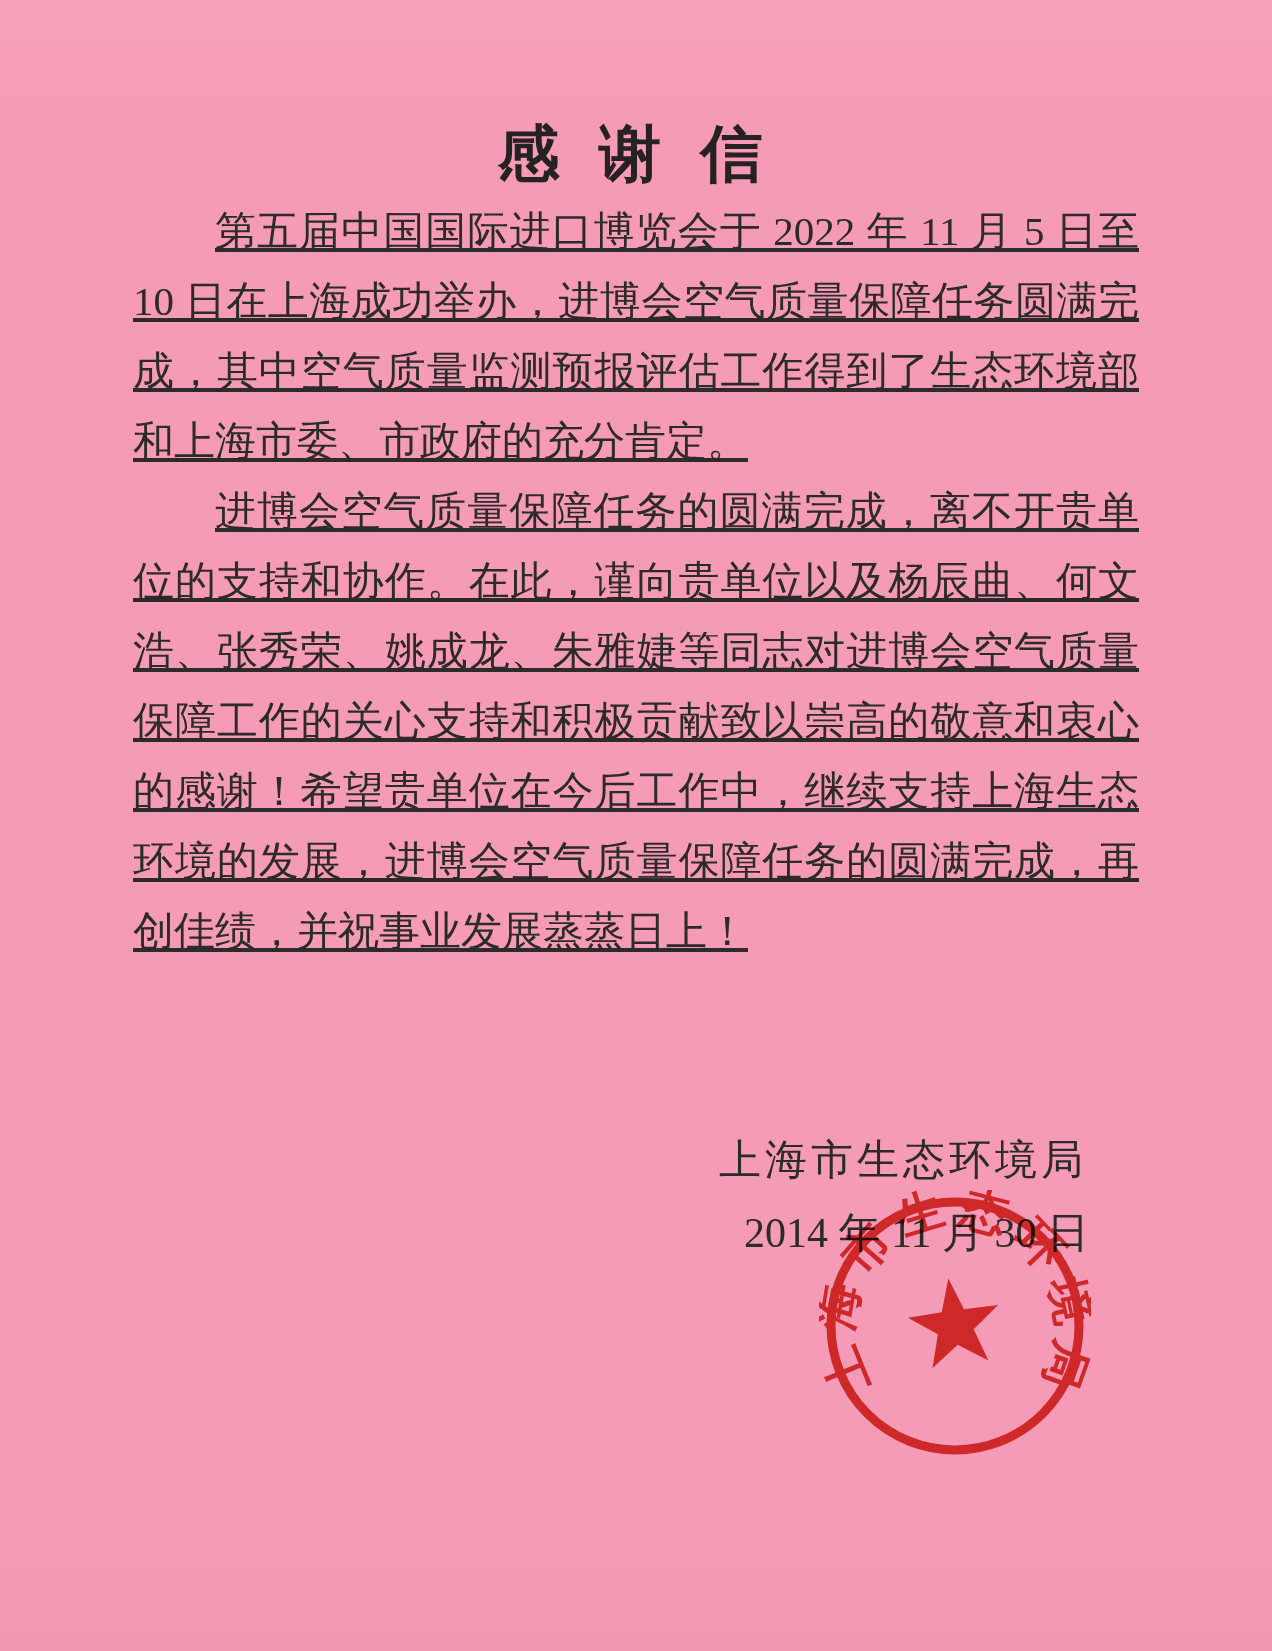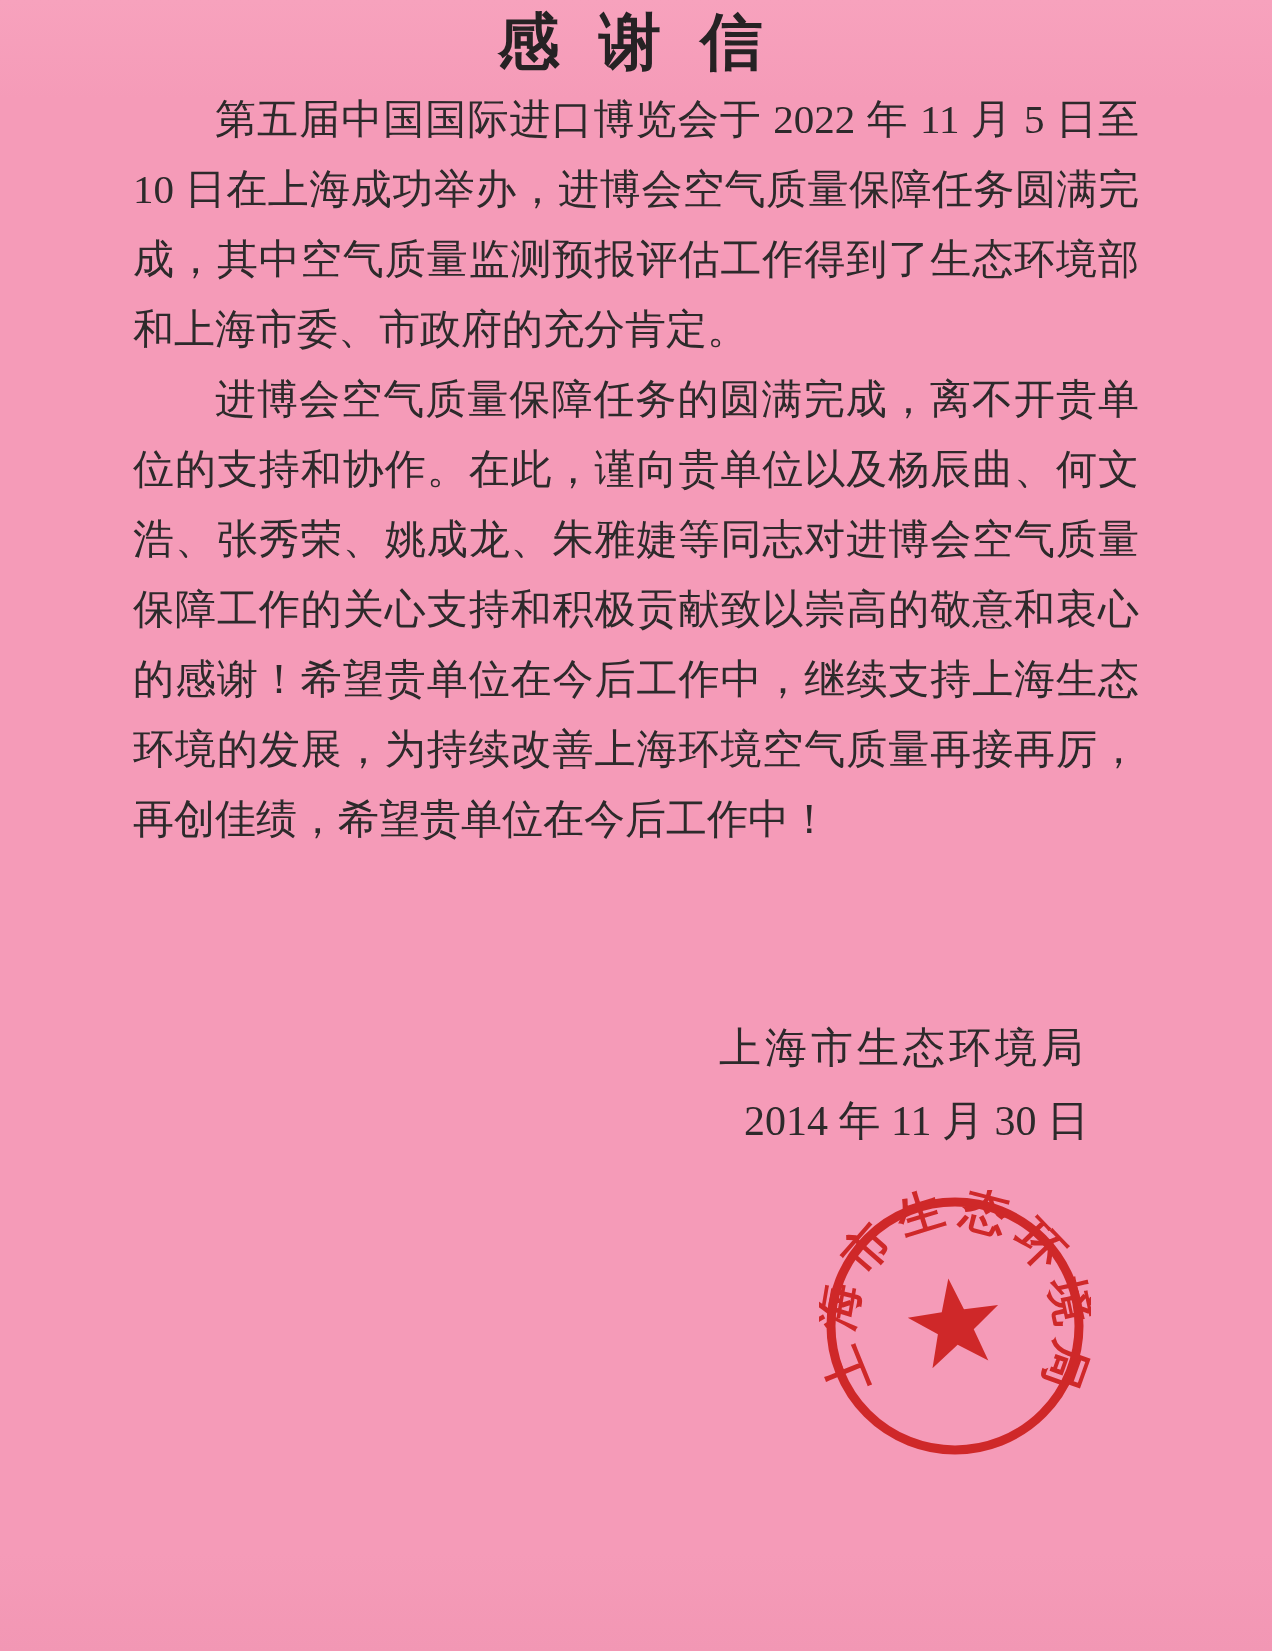--- a/index.html
+++ b/index.html
@@ -8,20 +8,21 @@
     position: relative;
     width: 1272px;
     height: 1651px;
     margin: 0 auto;
     background: linear-gradient(180deg, #f7a2bd 0%, #f59bb8 6%, #f59bb8 94%, #f297b4 100%);
     overflow: hidden;
     font-family: "Liberation Serif", "DejaVu Serif", serif;
     color: #2d2a2b;
   }
   .title {
+    padding-top: 112px;
     text-align: center;
     font-size: 62px;
     line-height: 84px;
     font-weight: 700;
     letter-spacing: 12px;
     color: #262224;
   }
   .content {
     width: 1006px;
     margin: 0 auto;
@@ -32,20 +33,21 @@
   }
   .addressee {
     margin-top: 80px;
     margin-bottom: 12px;
     text-align: left;
   }
   .content p.body-paragraph {
     text-indent: 82px;
     text-align: justify;
     text-align-last: left;
+    text-decoration: underline;
   }
   .sig-block {
     width: 1006px;
     margin: 0 auto;
     text-align: right;
     font-size: 42px;
   }
   .sig-name {
     margin-top: 158px;
     padding-right: 52px;
@@ -69,21 +71,21 @@
 </style>
 </head>
 <body>
 
 <div class="page">
 
   <div class="title">感 谢 信</div>
 
   <div class="content">
     <p class="body-paragraph">第五届中国国际进口博览会于 2022 年 11 月 5 日至 10 日在上海成功举办，进博会空气质量保障任务圆满完成，其中空气质量监测预报评估工作得到了生态环境部和上海市委、市政府的充分肯定。</p>
-    <p class="body-paragraph">进博会空气质量保障任务的圆满完成，离不开贵单位的支持和协作。在此，谨向贵单位以及杨辰曲、何文浩、张秀荣、姚成龙、朱雅婕等同志对进博会空气质量保障工作的关心支持和积极贡献致以崇高的敬意和衷心的感谢！希望贵单位在今后工作中，继续支持上海生态环境的发展，为持续改善上海环境空气质量再接再厉，再创佳绩，希望贵单位在今后工作中！</p>
+    <p class="body-paragraph">进博会空气质量保障任务的圆满完成，离不开贵单位的支持和协作。在此，谨向贵单位以及杨辰曲、何文浩、张秀荣、姚成龙、朱雅婕等同志对进博会空气质量保障工作的关心支持和积极贡献致以崇高的敬意和衷心的感谢！希望贵单位在今后工作中，继续支持上海生态环境的发展，进博会空气质量保障任务的圆满完成，再创佳绩，并祝事业发展蒸蒸日上！</p>
   </div>
 
   <div class="sig-block">
     <div class="sig-name">上海市生态环境局</div>
     <div class="sig-date">2014 年 11 月 30 日</div>
   </div>
 
   <svg class="seal" viewBox="-136 -136 272 272" xmlns="http://www.w3.org/2000/svg">
     <defs>
       <path id="sealArc" d="M -83.5 58.5 A 102 102 0 1 1 83.5 58.5" fill="none"></path>

